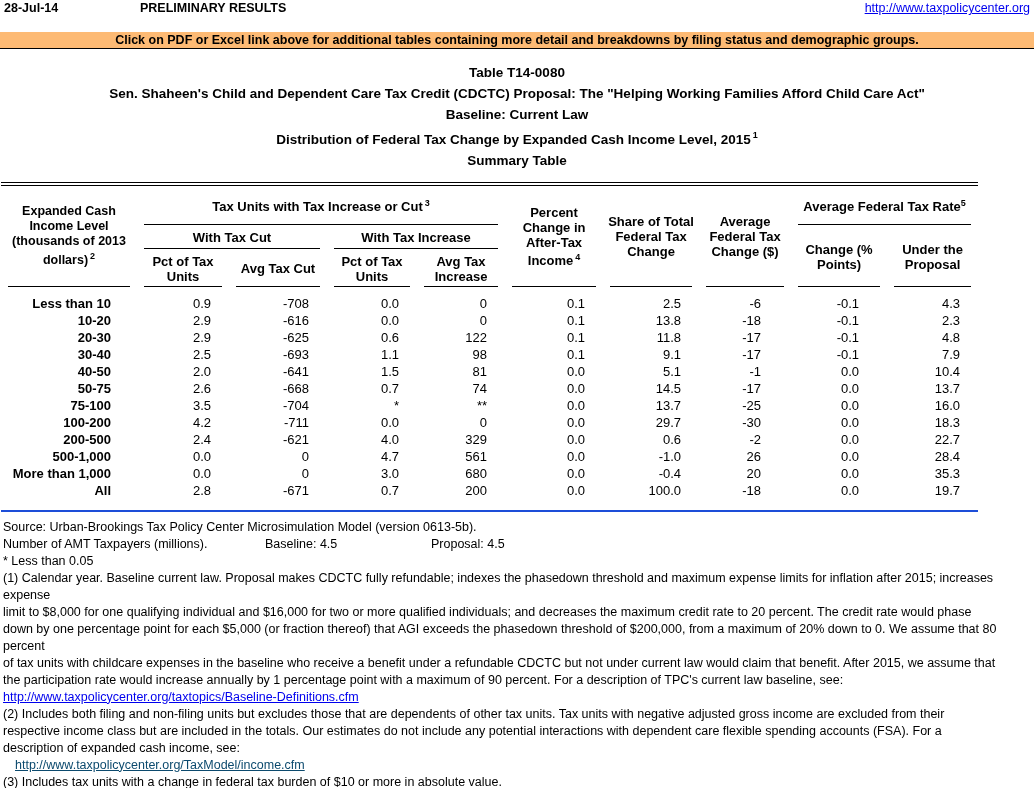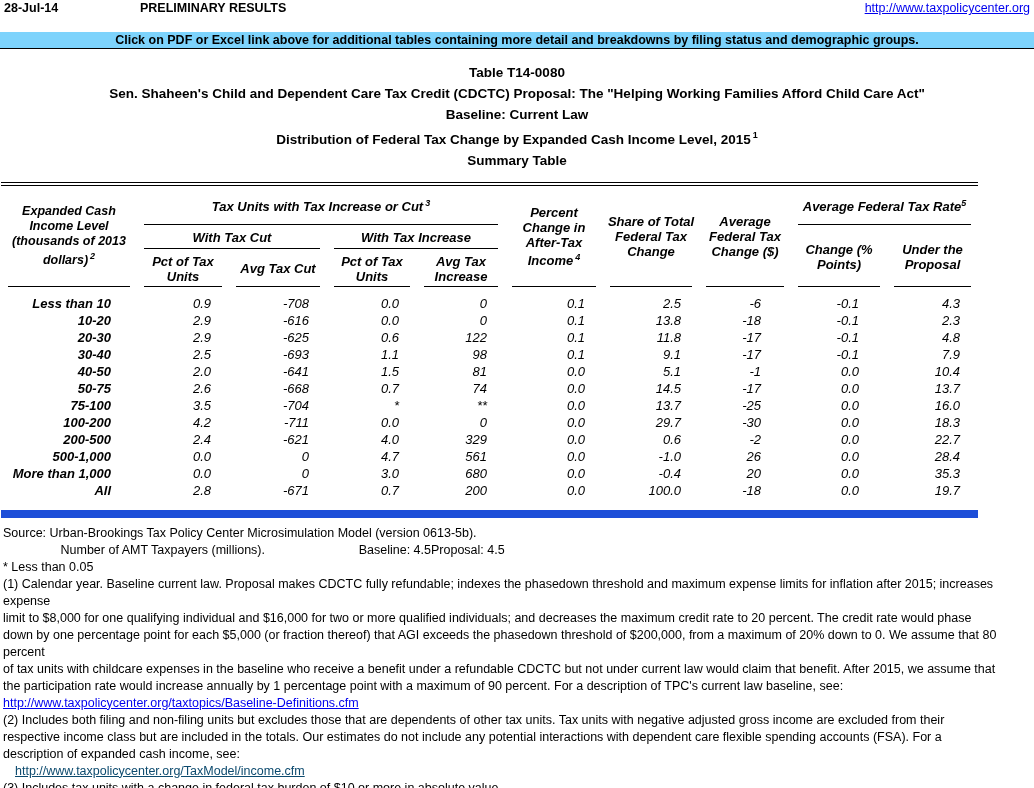--- a/index.html
+++ b/index.html
@@ -29,22 +29,21 @@
   .titles { margin-top: 13px; text-align: center; font-weight: bold; }
   .titles div { line-height: 21px; font-size: 13.5px; }
   sup { font-size: 9px; margin-left: 2px; }
   sup.sup-tight { margin-left: 0; }
 
   
   table.data {
     border-collapse: collapse; table-layout: fixed;
     width: 977px; margin: 11px 0 0 1px;
     border-top: 4px double #000;
-    border-bottom: 8px solid #1d4ed8;
-    font-style: italic;
+    border-bottom: 2px solid #1d4ed8;
   }
   th, td { padding: 0; }
   th {
     font-weight: bold; text-align: center; vertical-align: middle;
     font-size: 13px; line-height: 15px;
   }
   tr.hrow1 th { height: 40px; }
   tr.hrow2 th { height: 24px; }
   tr.hrow3 th { height: 38px; }
   .hrule { position: relative; }
@@ -56,35 +55,35 @@
   td.num  { text-align: right; padding-right: 18px; line-height: 17px; font-size: 13px; }
   td.c8   { padding-right: 30px; }
   td.c9   { padding-right: 28px; }
   td.stub { text-align: right; padding-right: 26px; font-weight: bold; line-height: 17px; font-size: 13px; }
   tbody tr:first-child td { padding-top: 7px; }
   tbody tr:last-child  td { padding-bottom: 11px; padding-left: 39px; }
 
   
   .notes { margin-top: 7px; padding-left: 3px; }
   .notes div { line-height: 17px; font-size: 12.5px; }
-  .amt-line { display: flex; text-align: right; }
+  .amt-line { display: flex; }
   .amt-line .l { width: 262px; }
   .amt-line .b { width: 166px; }
   a.note-link { text-decoration: underline; cursor: pointer; }
 </style>
 </head>
 <body>
 
 <div class="topbar">
   <span class="date">28-Jul-14</span>
   <span class="status">PRELIMINARY RESULTS</span>
   <a class="toplink" style="color: rgb(0, 0, 238);">http://www.taxpolicycenter.org</a>
 </div>
 
-<div class="banner" style="background-color: #7dd3fc;">
+<div class="banner" style="background-color: #fdba74;">
   <span>Click on PDF or Excel link above for additional tables containing more detail and breakdowns by filing status and demographic groups.</span>
 </div>
 
 <div class="titles">
   <div>Table T14-0080</div>
   <div>Sen. Shaheen's Child and Dependent Care Tax Credit (CDCTC) Proposal: The "Helping Working Families Afford Child Care Act"</div>
   <div>Baseline: Current Law</div>
   <div><span>Distribution of Federal Tax Change by Expanded Cash Income Level, 2015</span><sup>1</sup></div>
   <div>Summary Table</div>
 </div>

